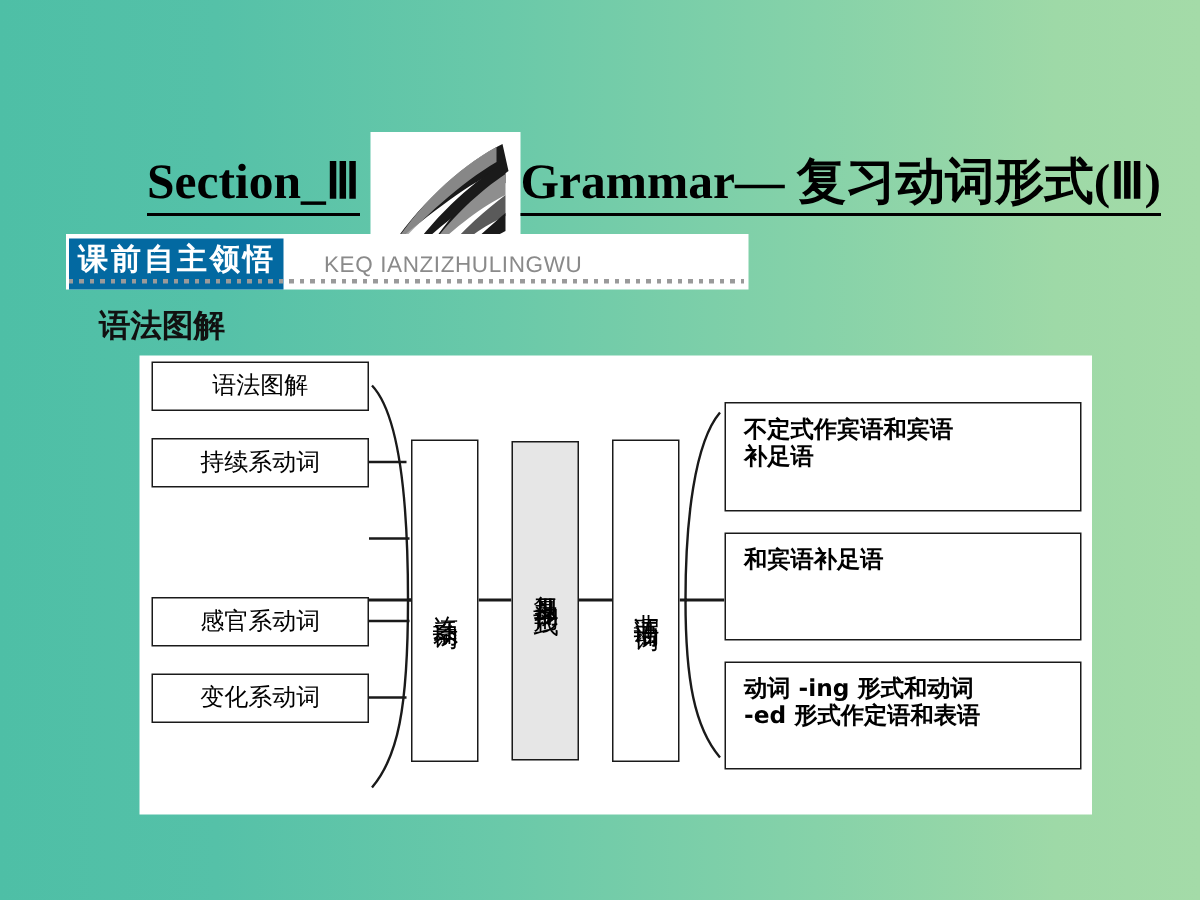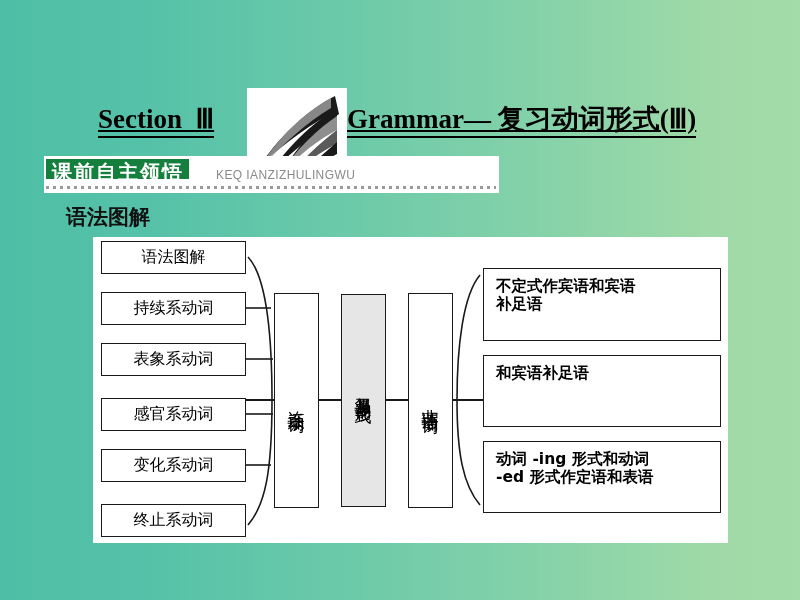--- a/index.html
+++ b/index.html
@@ -26,27 +26,26 @@
     left: 0;
     top: 44px;
     width: 800px;
     height: 104px;
   }
   .title-text {
     position: absolute;
     top: 62px;
     font-family: "Liberation Serif", serif;
     font-weight: bold;
-    font-size: 27px;
+    font-size: 33px;
     color: #000;
     white-space: nowrap;
     line-height: 1;
     border-bottom: 2px solid #000;
     padding-bottom: 3px;
-    text-decoration: underline;
   }
   #title-left  { left: 98px; }
   #title-right { left: 347px; }
 
   #title-logo {
     position: absolute;
     left: 247px;
     top: 44px;
     width: 100px;
     height: 102px;
@@ -61,37 +60,37 @@
     left: 44px;
     top: 156px;
     width: 455px;
     height: 37px;
     background: #ffffff;
   }
   #banner-tag {
     position: absolute;
     left: 2px;
     top: 3px;
-    height: 20px;
-    background: #15803d;
+    height: 34px;
+    background: #0369a1;
     color: #ffffff;
     font-family: "DejaVu Sans", sans-serif;
     font-weight: bold;
     font-size: 20px;
     letter-spacing: 2px;
     line-height: 26px;
     padding: 0 5px 0 6px;
     white-space: nowrap;
   }
   #banner-pinyin {
     position: absolute;
     left: 172px;
     top: 12px;
     font-family: "Liberation Sans", sans-serif;
-    font-size: 12px;
+    font-size: 15px;
     letter-spacing: 0.4px;
     color: #8a8a8a;
     white-space: nowrap;
   }
   #banner-dots {
     position: absolute;
     left: 2px;
     top: 30px;
     width: 450px;
     height: 3px;
@@ -223,31 +222,25 @@
         <line x1="364" y1="163" x2="390" y2="163" stroke-width="2"></line>
       </g>
     </svg>
 
     <div class="dgbox lbox" style="top:4px">
         <span>语法图解</span>
       </div>
     <div class="dgbox lbox" style="top:55px">
         <span>持续系动词</span>
       </div>
-    <div class="dgbox lbox" style="top:106px">
-        <span>表象系动词</span>
-      </div>
     <div class="dgbox lbox" style="top:161px">
         <span>感官系动词</span>
       </div>
     <div class="dgbox lbox" style="top:212px">
         <span>变化系动词</span>
-      </div>
-    <div class="dgbox lbox" style="top:267px">
-        <span>终止系动词</span>
       </div>
 
     <div class="dgbox vbox" id="vbox-lian">
         <span>连系动词</span>
       </div>
     <div class="dgbox vbox" id="vbox-main">
         <span>复习动词形式Ⅲ</span>
       </div>
     <div class="dgbox vbox" id="vbox-nonfin">
         <span>非谓语动词</span>

